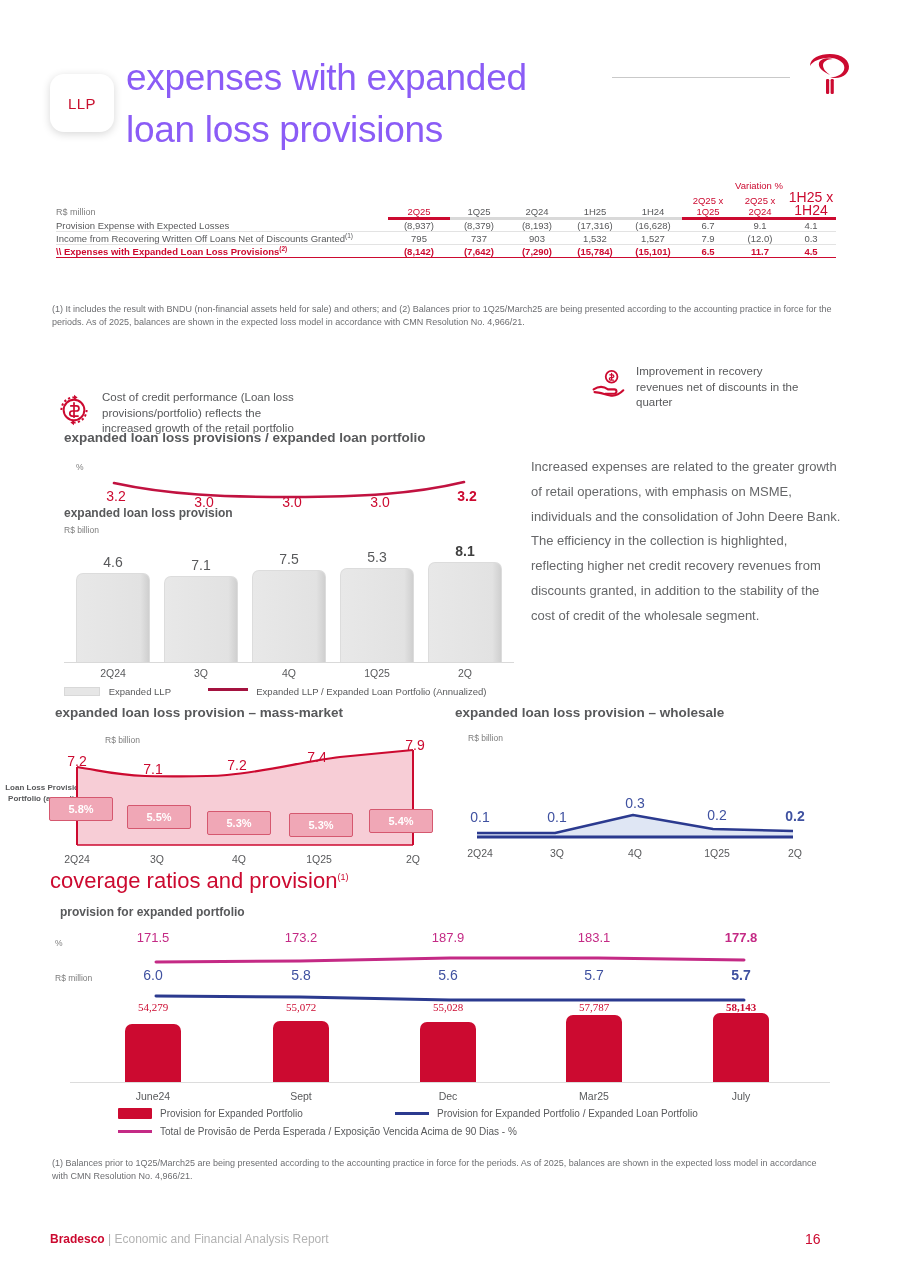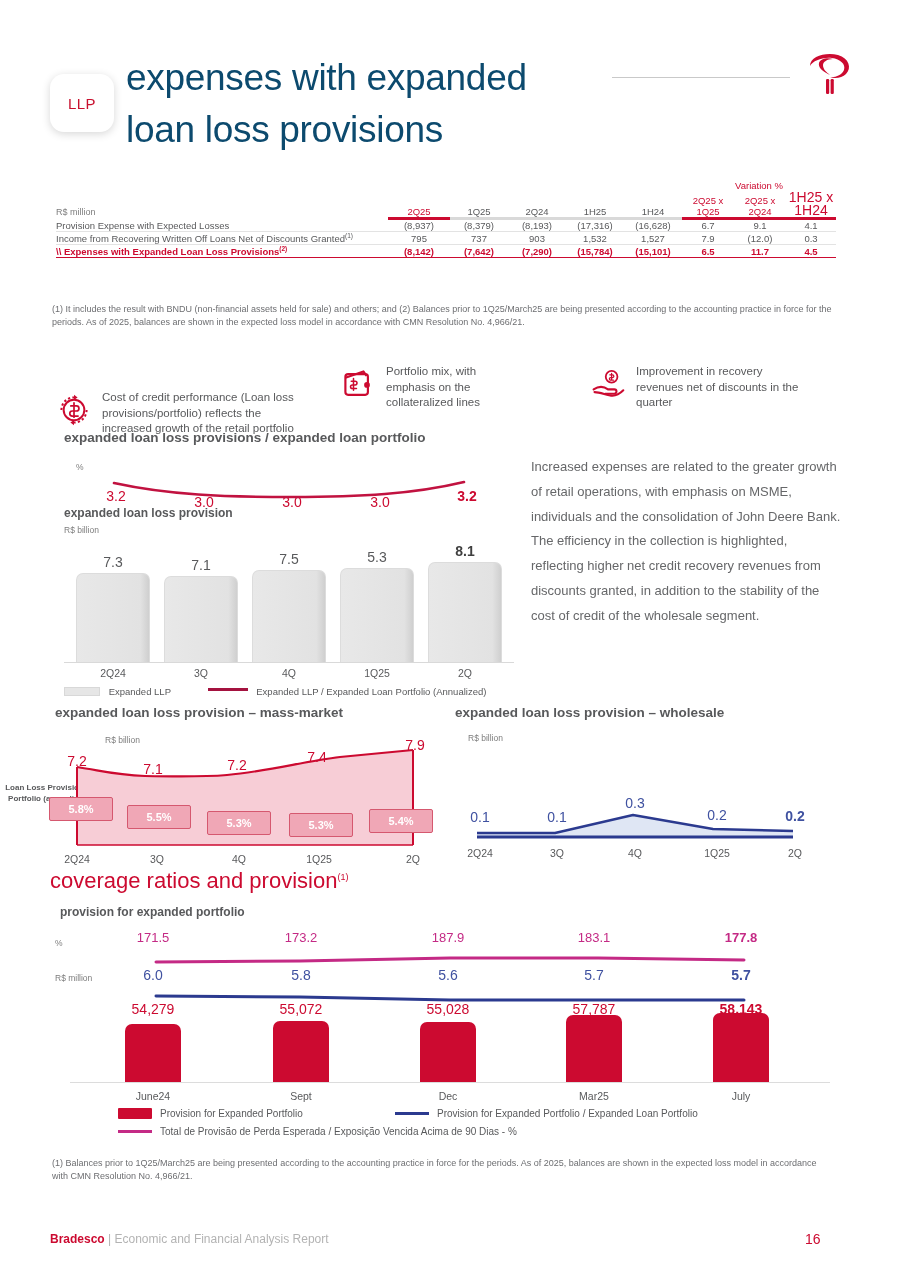--- a/index.html
+++ b/index.html
@@ -16,21 +16,21 @@
   
   .llp-badge {
     position:absolute; left:50px; top:74px; width:64px; height:58px;
     background:#ffffff; border-radius:14px;
     box-shadow:0 2px 9px rgba(0,0,0,0.16);
     display:flex; align-items:center; justify-content:center;
     color:#c8102e; font-size:15px; letter-spacing:.5px;
   }
   .title {
     position:absolute; left:126px; top:52px; width:520px;
-    color:#0c4a6e; font-size:37px; line-height:52px; font-weight:300;
+    color:#8b5cf6; font-size:37px; line-height:52px; font-weight:300;
     letter-spacing:-0.3px;
   }
   .title-rule {
     position:absolute; left:612px; top:77px; width:178px; height:1px;
     background:#c9c9c9;
   }
   .logo { position:absolute; left:802px; top:48px; width:56px; height:56px; }
 
   
   .tbl { position:absolute; left:56px; top:180px; width:780px; }
@@ -141,21 +141,21 @@
   .cov-title {
     position:absolute; left:50px; top:868px; font-size:22px; font-weight:300; color:#cc0a30;
   }
   .cov-title sup { font-size:9px; }
   #c4 { position:absolute; left:60px; top:905px; width:780px; height:240px; }
   #c4 .t { top:0; left:0; }
   #c4 .ul1 { top:33px; left:-5px; }
   #c4 .ul2 { top:68px; left:-5px; }
   #c4 .v-pct  { position:absolute; top:25px;  width:90px; text-align:center; font-size:13px; color:#c42a85; }
   #c4 .v-rat  { position:absolute; top:62px;  width:90px; text-align:center; font-size:14px; color:#3f51a0; }
-  #c4 .v-bar  { position:absolute; top:96px;  width:90px; text-align:center; font-size:14px; color:#cc0a30; }
+  #c4 .v-bar  { position:absolute; top:96px;  width:90px; text-align:center; font-size:11px; color:#cc0a30;font-family:Liberation Serif, serif; }
   #c4 .v-pct.bold, #c4 .v-rat.bold, #c4 .v-bar.bold { font-weight:bold; }
   #c4 svg.pline { position:absolute; left:0; top:46px; }
   #c4 svg.bline { position:absolute; left:0; top:84px; }
   #c4 .rbar { position:absolute; bottom:63px; width:56px; background:#cc0a30; border-radius:7px 7px 0 0; }
   #c4 .cov-axis { position:absolute; left:10px; top:177px; width:760px; height:1px; background:#dcdcdc; }
   #c4 .cov-lbl { position:absolute; top:185px; width:90px; text-align:center; font-size:10.5px; color:#58595b; }
   .legend2 { position:absolute; left:60px; top:1108px; width:780px; font-size:10px; color:#58595b; }
   .legend2 .row { position:relative; height:18px; }
   .lg2 { position:absolute; display:flex; align-items:center; gap:8px; }
   .sw-red  { width:34px; height:11px; background:#cc0a30; border-radius:1px; }
@@ -280,29 +280,20 @@
       <svg class="ico" viewBox="0 0 40 40">
         <circle cx="20" cy="20" r="11.5" fill="none" stroke="#cc0a30" stroke-width="2.2"></circle>
         <path d="M20 12 v16 M16.5 15.5 h6.2 a2.8 2.8 0 0 1 0 5.6 h-4.6 a2.8 2.8 0 0 0 0 5.6 h6.4" fill="none" stroke="#cc0a30" stroke-width="1.9" stroke-linecap="round"></path>
         <path d="M6 20 A14 14 0 0 1 20 6" fill="none" stroke="#cc0a30" stroke-width="2.2" stroke-dasharray="2.5 2.5"></path>
         <path d="M34 20 A14 14 0 0 1 20 34" fill="none" stroke="#cc0a30" stroke-width="2.2" stroke-dasharray="2.5 2.5"></path>
         <path d="M20 3 l4 3 -4 3 z" fill="#cc0a30"></path>
         <path d="M20 37 l-4 -3 4 -3 z" fill="#cc0a30"></path>
       </svg>
       <div class="txt">Cost of credit performance (Loan loss provisions/portfolio) reflects the increased growth of the retail portfolio</div>
     </div>
-    <div class="hl-item" id="hl2">
-      <svg class="ico" viewBox="0 0 40 40">
-        <rect x="6" y="9" width="25" height="23" rx="3" fill="none" stroke="#cc0a30" stroke-width="2.4"></rect>
-        <path d="M6 13 L26 6 L29.5 11" fill="none" stroke="#cc0a30" stroke-width="2.4" stroke-linejoin="round"></path>
-        <circle cx="30" cy="21" r="3.2" fill="#cc0a30"></circle>
-        <path d="M15 14 v13 M12.5 17 h4.4 a2 2 0 0 1 0 4 h-3.2 a2 2 0 0 0 0 4 h4.6" fill="none" stroke="#cc0a30" stroke-width="1.7" stroke-linecap="round"></path>
-      </svg>
-      <div class="txt">Portfolio mix, with emphasis on the collateralized lines</div>
-    </div>
     <div class="hl-item" id="hl3">
       <svg class="ico" viewBox="0 0 40 40">
         <circle cx="24" cy="12" r="6.5" fill="none" stroke="#cc0a30" stroke-width="2"></circle>
         <path d="M24 8.2 v7.6 M22 9.8 h3 a1.5 1.5 0 0 1 0 3 h-2 a1.5 1.5 0 0 0 0 3 h3" fill="none" stroke="#cc0a30" stroke-width="1.4" stroke-linecap="round"></path>
         <path d="M4 26 C10 22, 16 23, 20 26 L27 26 a2.4 2.4 0 0 1 0 4.8 L17 30.8" fill="none" stroke="#cc0a30" stroke-width="2.3" stroke-linecap="round" stroke-linejoin="round"></path>
         <path d="M5 29 C12 29, 19 33, 25 33 C30 33, 34 30, 37 27" fill="none" stroke="#cc0a30" stroke-width="2.3" stroke-linecap="round"></path>
       </svg>
       <div class="txt">Improvement in recovery revenues net of discounts in the quarter</div>
     </div>
   </div>
@@ -317,21 +308,21 @@
     <div class="ratio-val bold" style="left:373px;">3.2</div>
     <svg class="rline" width="450" height="28">
       <path d="M50 5 C105 17, 160 19, 228 19 C296 19, 350 16, 400 4" fill="none" stroke="#c11240" stroke-width="2.6" stroke-linecap="round"></path>
     </svg>
 
     <div class="chart-sub t2">expanded loan loss provision</div>
     <div class="axis-unit unit2">R$ billion</div>
 
     <div class="bars">
       <div class="bar-col" style="left:12px;">
-        <div class="bar-val" style="bottom:92px;">7.3</div>
+        <div class="bar-val" style="bottom:92px;">4.6</div>
         <div class="gbar" style="height:89px;"></div>
       </div>
       <div class="bar-col" style="left:100px;">
         <div class="bar-val" style="bottom:89px;">7.1</div>
         <div class="gbar" style="height:86px;"></div>
       </div>
       <div class="bar-col" style="left:188px;">
         <div class="bar-val" style="bottom:95px;">7.5</div>
         <div class="gbar" style="height:92px;"></div>
       </div>

